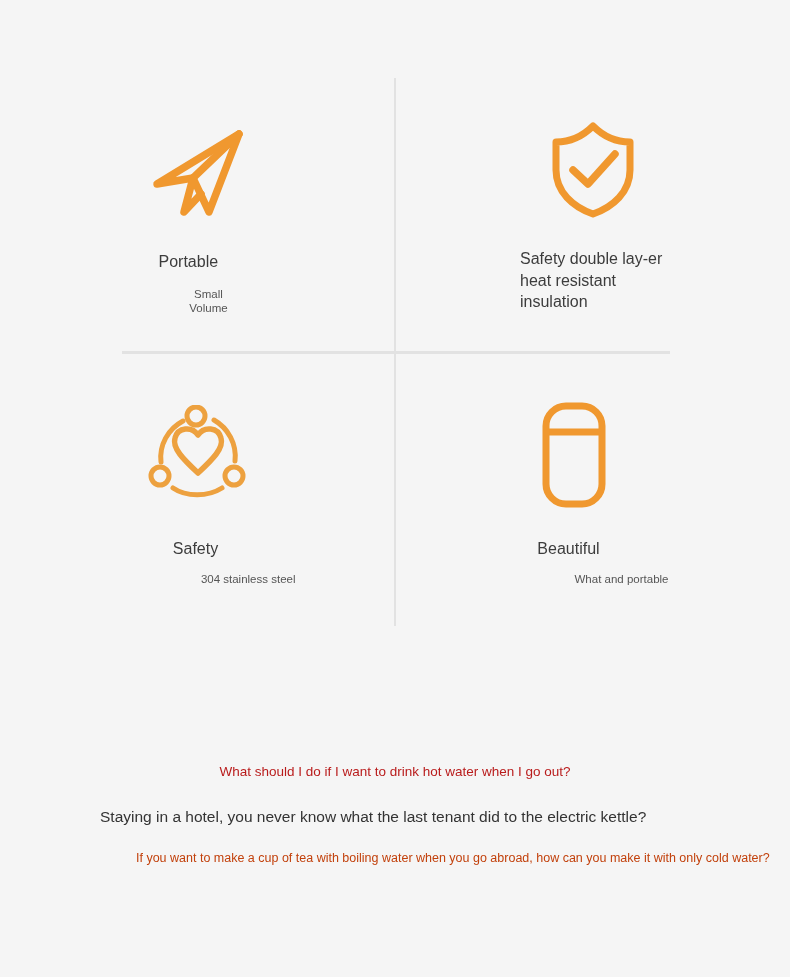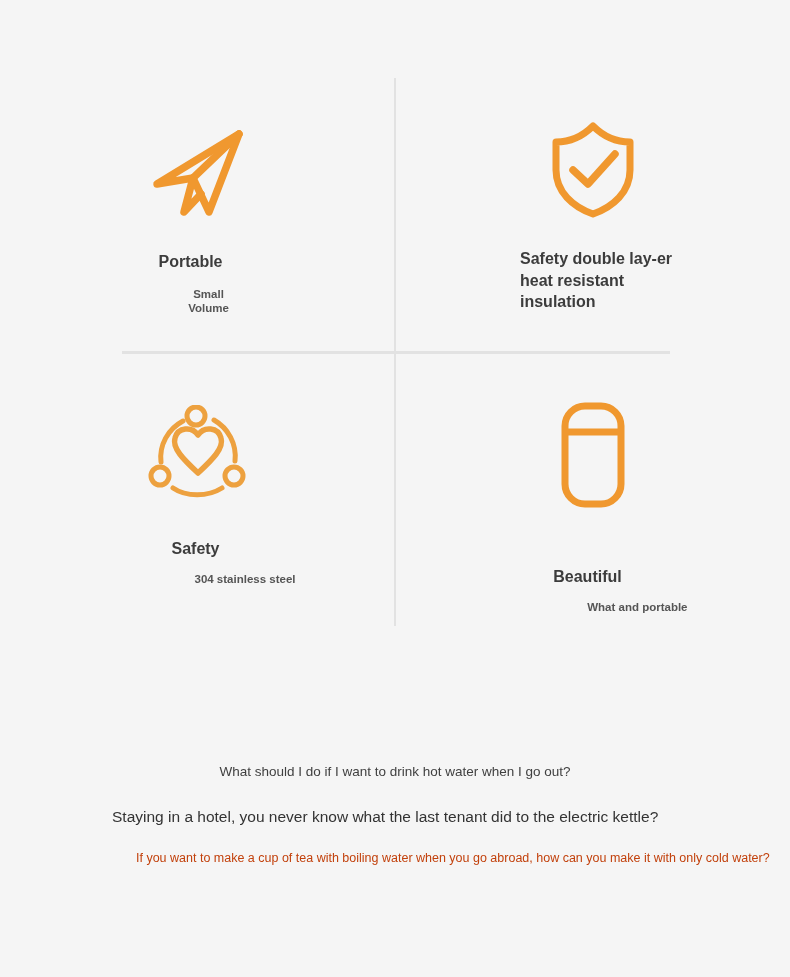--- a/index.html
+++ b/index.html
@@ -20,21 +20,20 @@
     height: 977px;
   }
 
   
   .feature-grid {
     position: absolute;
     left: 0;
     top: 0;
     width: 663px;
     height: 680px;
-    font-weight: bold;
   }
 
   .divider-vertical {
     position: absolute;
     left: 394px;
     top: 78px;
     width: 2px;
     height: 548px;
     background: #e2e2e2;
   }
@@ -52,21 +51,21 @@
     position: absolute;
     width: 395px;
     display: flex;
     flex-direction: column;
     align-items: center;
   }
 
   .quad-tl { left: 0;     top: 108px; }
   .quad-tr { left: 395px; top: 108px; }
   .quad-bl { left: 0;     top: 395px; }
-  .quad-br { left: 395px; top: 395px; gap: 28px; }
+  .quad-br { left: 376px; top: 395px; }
 
   .icon-box {
     width: 120px;
     height: 120px;
     display: flex;
     align-items: center;
     justify-content: center;
   }
 
   .feature-title {
@@ -97,27 +96,27 @@
 
   
   .copy-block { position: absolute; left: 0; top: 0; width: 790px; }
 
   .copy-q1 {
     position: absolute;
     top: 764px;
     width: 790px;
     text-align: center;
     font-size: 13.5px;
-    color: #404040;
+    color: #b91c1c;
   }
 
   .copy-q2 {
     position: absolute;
     top: 808px;
-    left: 112px;
+    left: 100px;
     width: 600px;
     font-size: 15.5px;
     color: #333333;
   }
 
   .copy-q3 {
     position: absolute;
     top: 850px;
     left: 136px;
     width: 645px;

